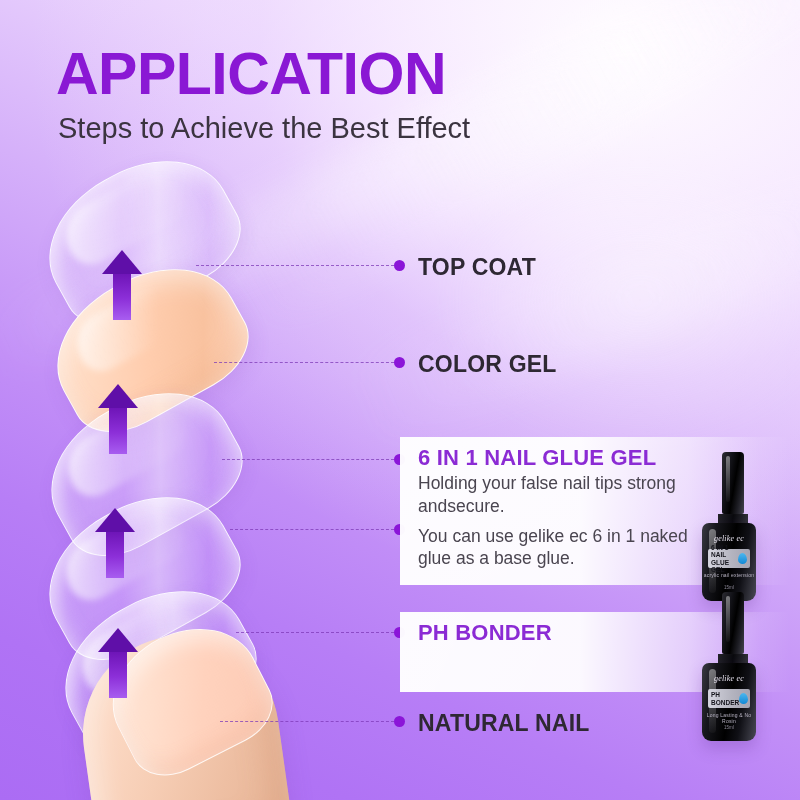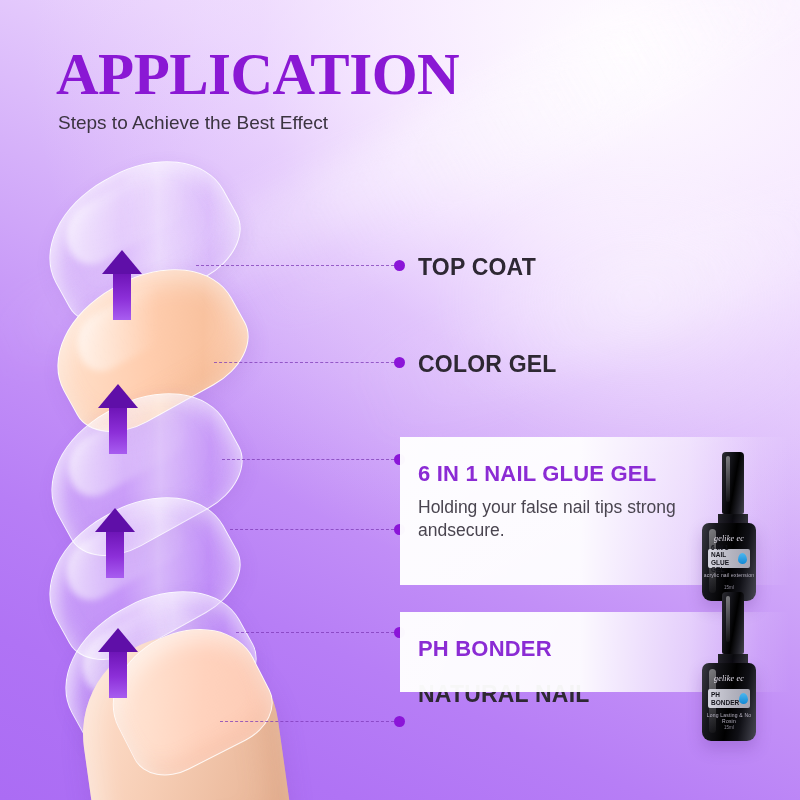--- a/index.html
+++ b/index.html
@@ -72,25 +72,24 @@
     top: 44px;
     width: 640px;
   }
   .title {
     margin: 0;
     font-size: 59px;
     line-height: 1.02;
     font-weight: 700;
     letter-spacing: -0.5px;
     color: #8a18d4;
-    font-family: Liberation Serif, serif;
   }
   .subtitle {
     margin: 9px 0 12px 2px;
-    font-size: 19px;
+    font-size: 29px;
     line-height: 1.1;
     font-weight: 400;
     color: #3b3440;
   }
 
   
   .art {
     position: absolute;
     left: 0;
     top: 0;
@@ -258,32 +257,32 @@
     position: absolute;
     left: 400px;
     background: linear-gradient(90deg,
         rgba(255,255,255,0.97) 0%,
         rgba(255,255,255,0.95) 46%,
         rgba(255,255,255,0.55) 74%,
         rgba(255,255,255,0.10) 92%,
         rgba(255,255,255,0) 100%);
   }
   .card-inner {
-    padding: 24px 0 12px 18px;
+    padding: 8px 0 12px 18px;
   }
   .entry + .entry { margin-top: 8px; }
   .entry-title {
     font-size: 22px;
     font-weight: 700;
     letter-spacing: 0.2px;
     color: #8b2bd4;
     line-height: 1.15;
   }
   .entry-desc {
-    margin-top: 10px;
+    margin-top: 2px;
     font-size: 17.5px;
     line-height: 1.28;
     color: #4a4550;
     max-width: 290px;
   }
 
   
   .bottle {
     position: absolute;
     width: 62px;
@@ -435,29 +434,30 @@
 
   <div class="dot" style="left:394px; top:260px;"></div>
   <div class="dot" style="left:394px; top:357px;"></div>
   <div class="dot" style="left:394px; top:454px;"></div>
   <div class="dot" style="left:394px; top:524px;"></div>
   <div class="dot" style="left:394px; top:627px;"></div>
   <div class="dot" style="left:394px; top:716px;"></div>
 
   <div class="label" style="top:351px;">COLOR GEL</div>
   <div class="label" style="top:254px;">TOP COAT</div>
-  <div class="label" style="top:681px;">NATURAL NAIL</div>
+  <div class="label" style="top:710px;">NATURAL NAIL</div>
 
   <div class="card" style="top:437px; width:390px; height:148px;">
     <div class="card-inner">
       <div class="entry">
         <div class="entry-title">6 IN 1 NAIL GLUE GEL</div>
         <div class="entry-desc">Holding your false nail tips strong andsecure.</div>
       </div>
       <div class="entry">
+        <div class="entry-desc">You can use gelike ec 6 in 1 naked glue as a base glue.</div>
       </div>
     </div>
   </div>
 
   <div class="card" style="top:612px; width:390px; height:80px;">
     <div class="card-inner">
       <div class="entry">
         <div class="entry-title">PH BONDER</div>
       </div>
     </div>

